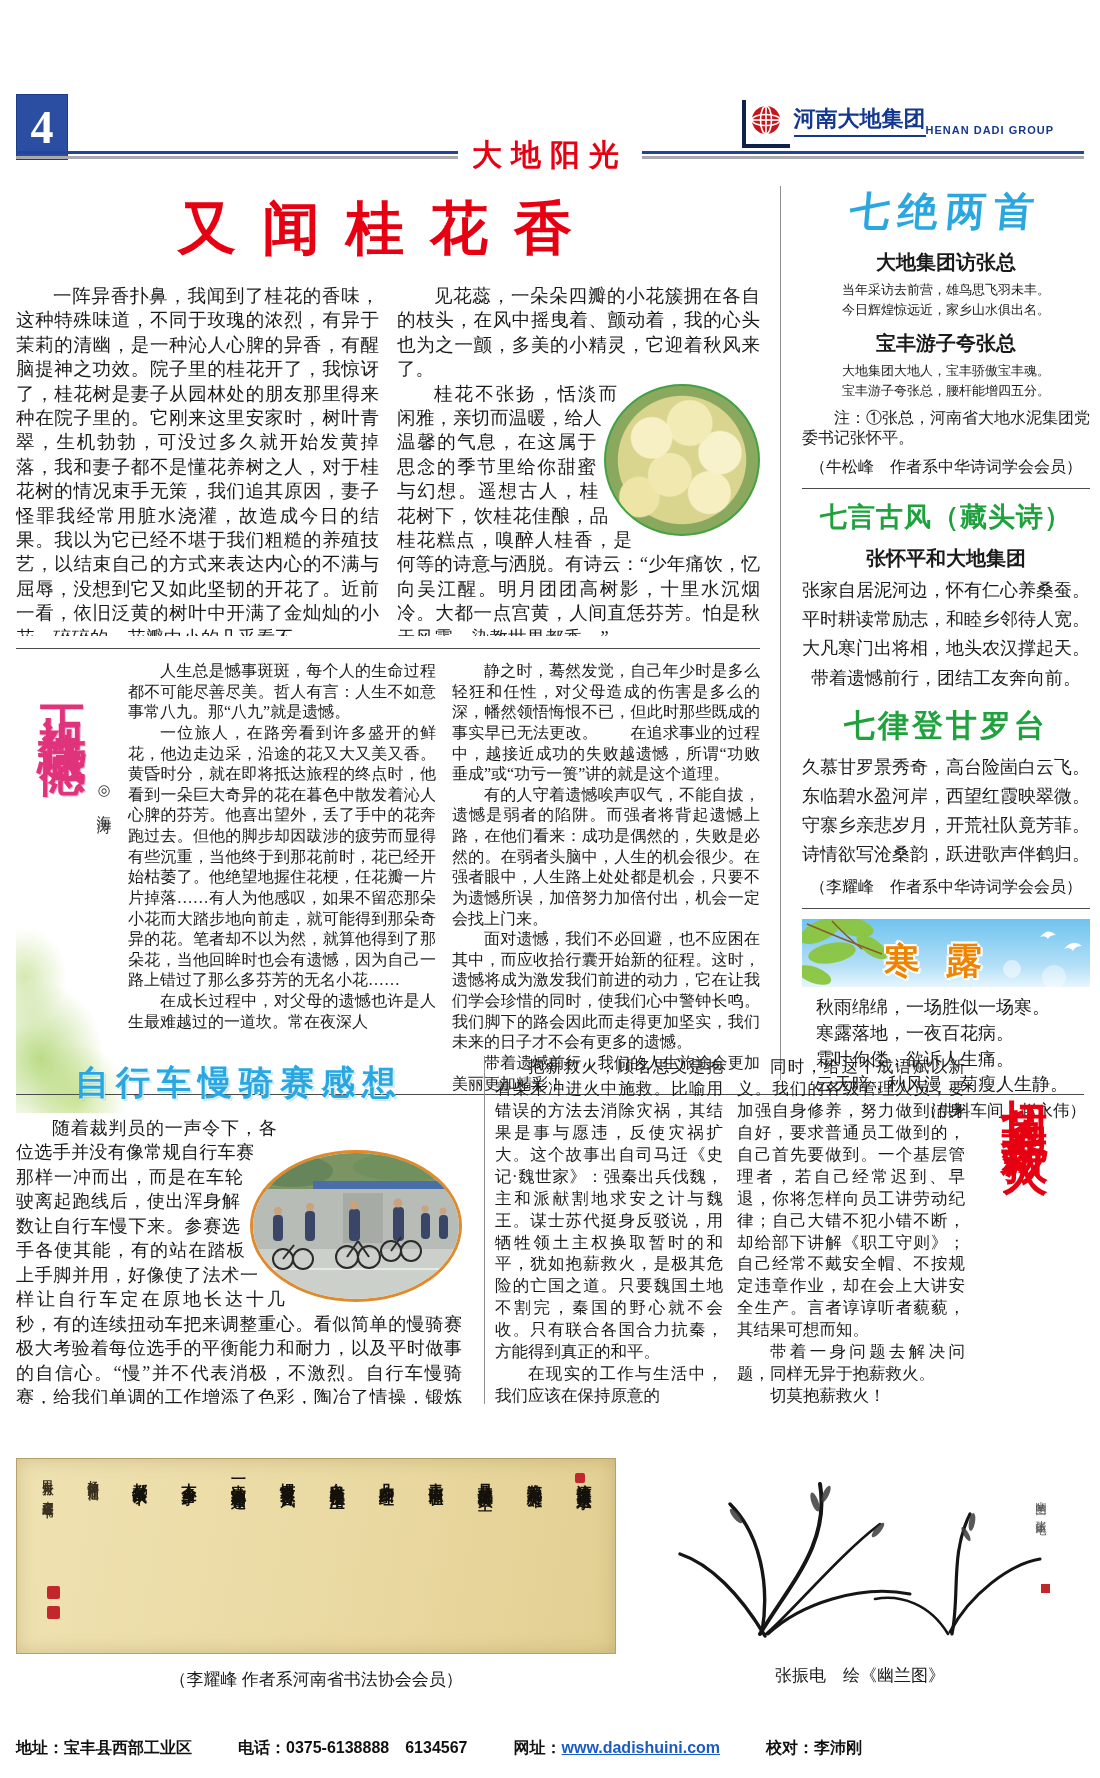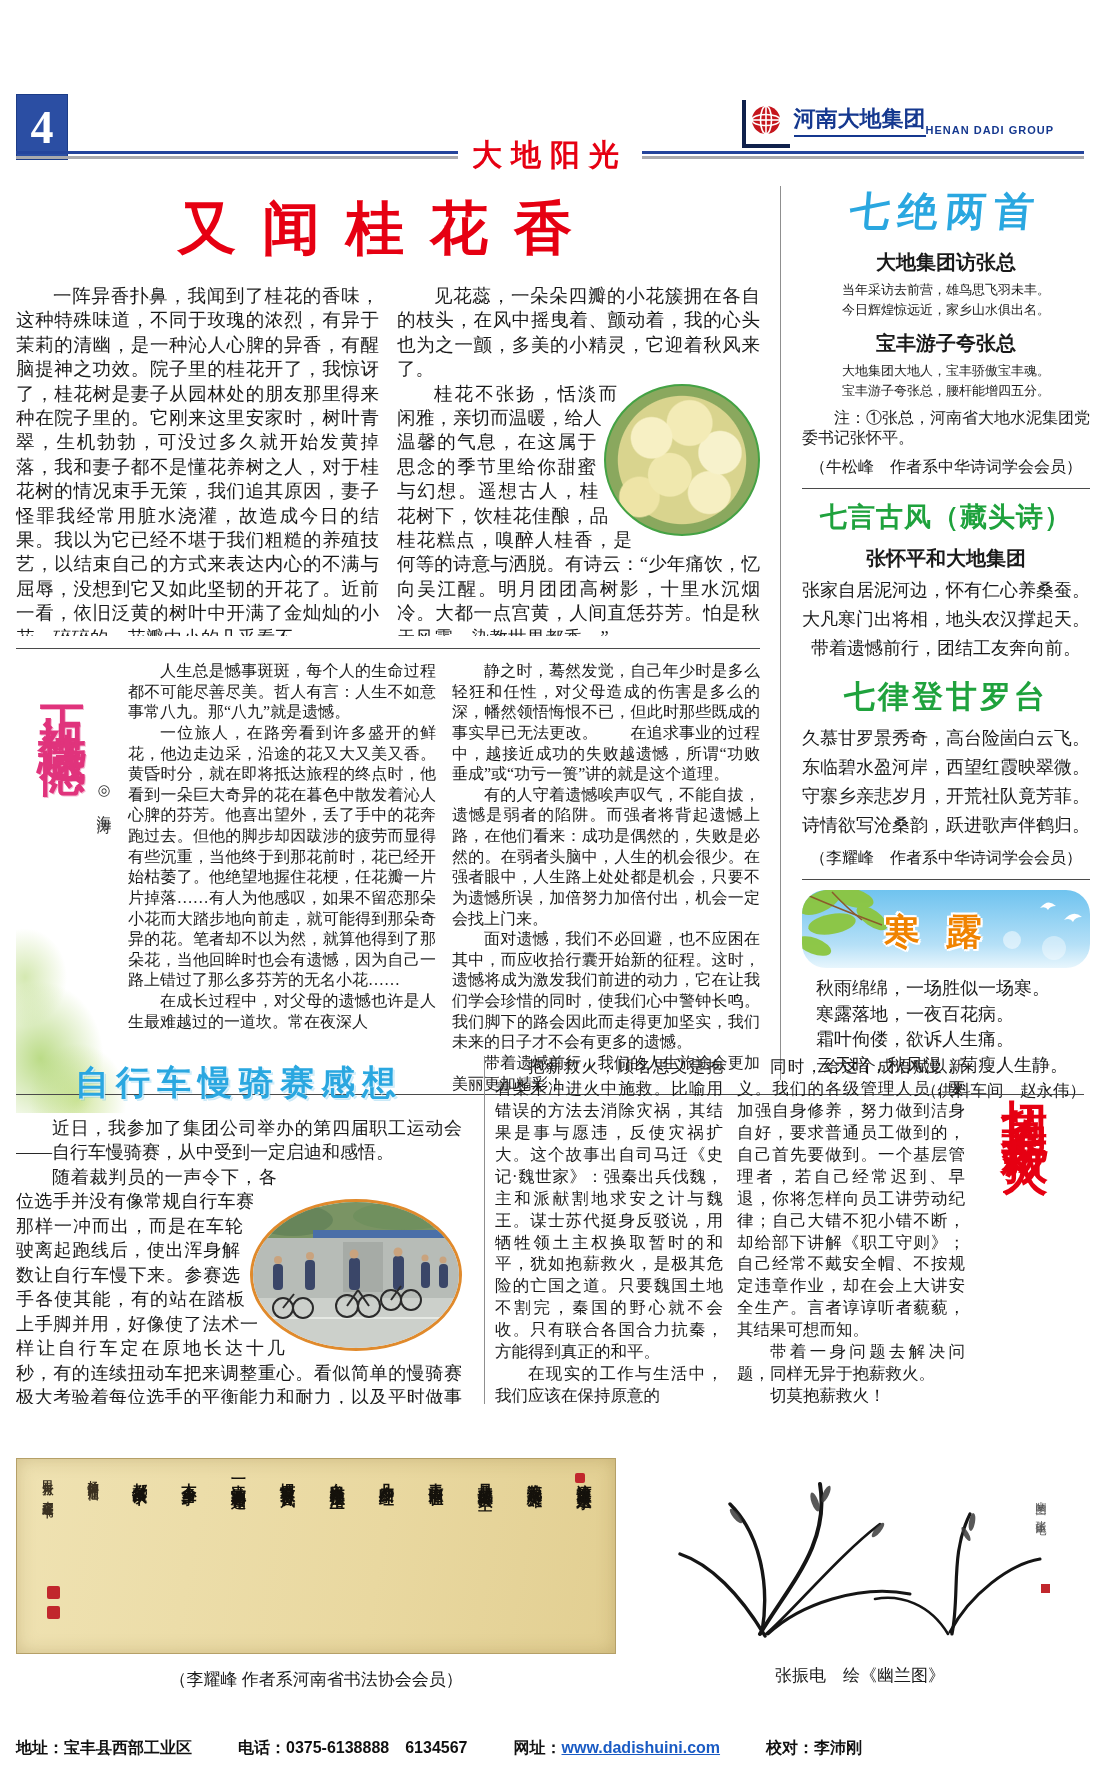--- a/index.html
+++ b/index.html
@@ -67,22 +67,22 @@
   .poem-note{font-size:16px;line-height:1.3;text-indent:2em;margin-top:6px;}
   .credit{text-align:center;font-size:16px;margin-top:8px;}
   .sb-rule{border:none;border-top:1.5px solid #4a4a4a;margin:10px 0;}
   .cal-green{margin:4px 0 6px 0;text-align:center;color:#1fa23d;font-weight:bold;font-family:"Liberation Sans",sans-serif;}
   .g1{font-size:27px;letter-spacing:1px;}
   .g2{font-size:31px;letter-spacing:3px;margin-top:12px;}
   .gufeng-line{text-align:center;font-size:18px;line-height:1.62;}
 
   
   .hanlu{margin-top:6px;}
-  .hanlu-sky{position:relative;height:78px;overflow:hidden;
-     background:linear-gradient(#6fc3ef,#b5e0f7 70%,#e8f6fd);border-radius:24px;}
+  .hanlu-sky{position:relative;height:68px;overflow:hidden;
+     background:linear-gradient(#6fc3ef,#b5e0f7 70%,#e8f6fd);}
   .hanlu-title{position:absolute;left:0;right:0;top:18px;text-align:center;color:#f08300;
      font-size:36px;font-weight:bold;letter-spacing:26px;font-family:"Liberation Sans",sans-serif;
      text-shadow:-2px 0 0 #fff,2px 0 0 #fff,0 -2px 0 #fff,0 2px 0 #fff,2px 2px 0 #fff,-2px -2px 0 #fff;}
   .hanlu-deco{position:absolute;left:0;top:0;}
   .hanlu-body{padding:8px 2px 0 14px;font-size:18px;line-height:1.42;}
   .hanlu-body div{white-space:nowrap;}
   .hanlu-credit{text-align:right;font-size:16.5px;padding-right:4px;margin-top:2px;}
 
   
   .bottom-rule{position:absolute;left:16px;right:16px;top:1086px;border:none;border-top:1.5px solid #4a4a4a;}
@@ -215,20 +215,21 @@
     <div class="poem-line">宝丰游子夸张总，腰杆能增四五分。</div>
 
     <div class="poem-note">注：①张总，河南省大地水泥集团党委书记张怀平。</div>
     <div class="credit">（牛松峰　作者系中华诗词学会会员）</div>
 
     <hr class="sb-rule">
 
     <h2 class="cal-green g1">七言古风（藏头诗）</h2>
     <div class="poem-title">张怀平和大地集团</div>
     <div class="gufeng-line">张家自居泥河边，怀有仁心养桑蚕。</div>
+    <div class="gufeng-line">平时耕读常励志，和睦乡邻待人宽。</div>
     <div class="gufeng-line">大凡寒门出将相，地头农汉撑起天。</div>
     <div class="gufeng-line">带着遗憾前行，团结工友奔向前。</div>
 
     <h2 class="cal-green g2">七律登甘罗台</h2>
     <div class="gufeng-line">久慕甘罗景秀奇，高台险崮白云飞。</div>
     <div class="gufeng-line">东临碧水盈河岸，西望红霞映翠微。</div>
     <div class="gufeng-line">守寨乡亲悲岁月，开荒社队竟芳菲。</div>
     <div class="gufeng-line">诗情欲写沧桑韵，跃进歌声伴鹤归。</div>
     <div class="credit">（李耀峰　作者系中华诗词学会会员）</div>
 
@@ -266,21 +267,20 @@
       <div class="hanlu-credit">（供料车间　赵永伟）</div>
     </div>
   </div>
 
   <hr class="bottom-rule">
 
   <div class="bottom">
     <div class="bike-col">
       <h2 class="bike-title">自行车慢骑赛感想</h2>
       <div class="bike-text">
-        <p>近日，我参加了集团公司举办的第四届职工运动会——自行车慢骑赛，从中受到一定启迪和感悟。</p>
         <div class="bike-photo">
           <svg width="206" height="146" viewBox="0 0 206 146">
             <rect x="0" y="0" width="206" height="40" fill="#7a9464"></rect>
             <ellipse cx="40" cy="18" rx="40" ry="16" fill="#67855a"></ellipse>
             <ellipse cx="150" cy="14" rx="50" ry="14" fill="#70905e"></ellipse>
             <rect x="60" y="28" width="146" height="8" fill="#4a6fa8"></rect>
             <rect x="0" y="36" width="206" height="60" fill="#b7bcb7"></rect>
             <rect x="90" y="40" width="40" height="50" fill="#a6aba6"></rect>
             <rect x="0" y="96" width="206" height="50" fill="#ccd0cb"></rect>
             <line x1="0" y1="116" x2="206" y2="116" stroke="#e6e9e4" stroke-width="2"></line>

